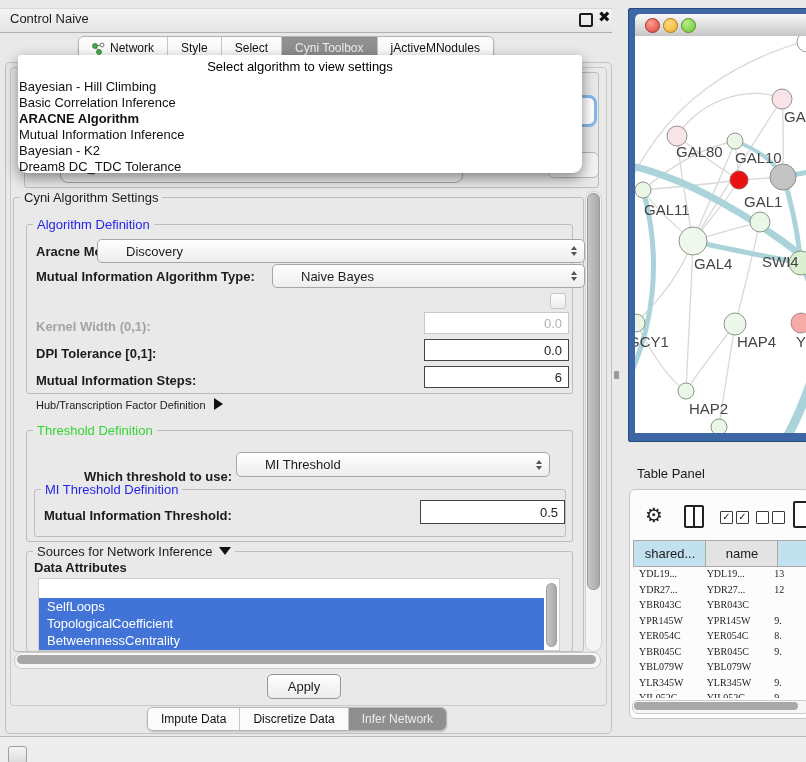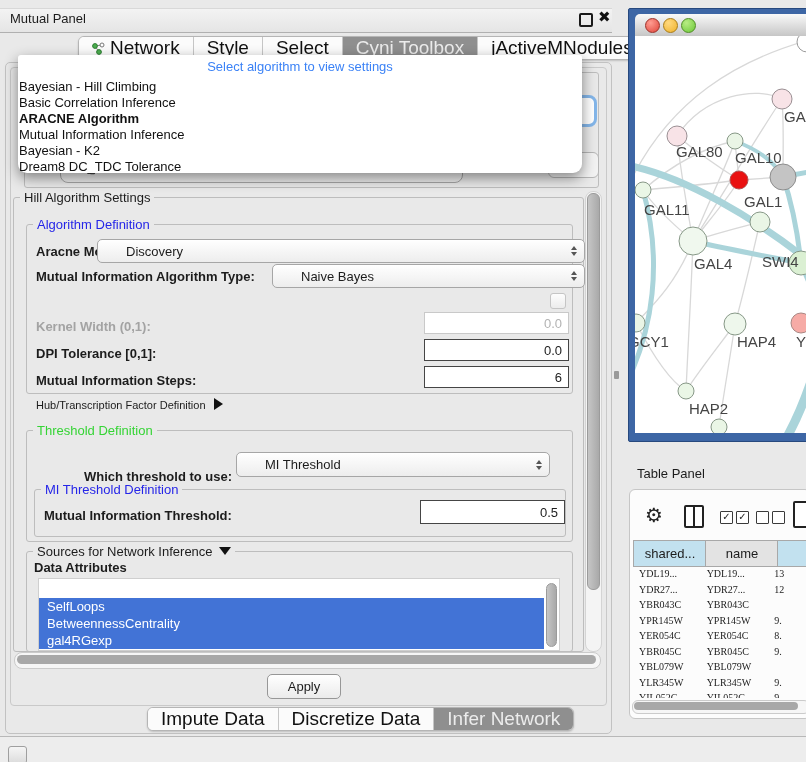--- a/index.html
+++ b/index.html
@@ -8,21 +8,21 @@
   .abs{position:absolute;}
   
   .cp-header{left:0;top:8px;width:612px;height:23px;background:linear-gradient(#f3f3f3,#e5e5e5);
              border-top:1px solid #d8d8d8;border-bottom:1px solid #b0b0b0;}
   .cp-title{left:10px;top:11px;font-size:13px;}
   .float-btn{left:579px;top:13px;width:10px;height:10px;border:2px solid #1a1a1a;border-radius:2px;}
   .close-btn{left:598px;top:9px;font-size:15px;font-weight:bold;color:#111;line-height:15px;}
   
   .tabbar{display:flex;border:1px solid #b5b5b5;border-radius:6px;overflow:hidden;background:#fbfbfb;
           box-shadow:0 1px 2px rgba(0,0,0,.18);height:22px;}
-  .tab{padding:0 13px;display:flex;align-items:center;gap:5px;font-size:19px;white-space:nowrap;
+  .tab{padding:0 13px;display:flex;align-items:center;gap:5px;font-size:12px;white-space:nowrap;
        background:#fbfbfb;border-right:1px solid #c6c6c6;color:#111;}
   .tab:last-child{border-right:none;}
   .tab.active{background:#8f8f8f;color:#ececec;}
   
   .panel-outer{left:5px;top:62px;width:605px;height:670px;border:1px solid #c2c2c2;border-radius:5px;}
   .panel-inner{left:10px;top:67px;width:595px;height:637px;border:1px solid #c9c9c9;border-radius:4px;}
   .grp{position:absolute;border:1px solid #bdbdbd;border-radius:3px;}
   .glabel{position:absolute;top:-8px;left:6px;background:#e9e9e9;padding:0 4px;font-size:13px;line-height:15px;white-space:nowrap;}
   .flabel{position:absolute;font-weight:bold;font-size:13px;white-space:nowrap;}
   .dimlabel{color:#a3a3a3;}
@@ -38,21 +38,21 @@
   .tfield.disabled{border:1px solid #c9c9c9;color:#b3b3b3;}
   .checkbox{position:absolute;width:14px;height:14px;border:1px solid #c5c5c5;border-radius:3px;
             background:linear-gradient(#fdfdfd,#ececec);}
   .tri-right{display:inline-block;width:0;height:0;border-top:6px solid transparent;border-bottom:6px solid transparent;
              border-left:9px solid #111;margin-left:8px;vertical-align:-1px;}
   .tri-down{display:inline-block;width:0;height:0;border-left:6px solid transparent;border-right:6px solid transparent;
             border-top:8px solid #111;margin-left:6px;vertical-align:1px;}
   
   .popup{left:18px;top:55px;width:564px;height:118px;background:#fff;border-radius:3px 3px 9px 9px;
          box-shadow:0 5px 14px rgba(0,0,0,.45);z-index:40;}
-  .popup .prompt{text-align:center;color:#3b82f6;font-size:13px;padding-top:4px;height:20px;}
+  .popup .prompt{text-align:center;color:#000000;font-size:13px;padding-top:4px;height:20px;}
   .popup .pitem{height:16px;line-height:16px;padding-left:1px;font-size:13px;color:#111;}
   .popup .pitem.sel{font-weight:bold;}
   
   .sb-track-v{position:absolute;background:#f4f4f4;border:1px solid #d4d4d4;border-radius:8px;}
   .sb-thumb{position:absolute;background:linear-gradient(90deg,#c6c6c6,#a9a9a9);border:1px solid #9b9b9b;border-radius:6px;}
   .sb-track-h{position:absolute;background:#f6f6f6;border:1px solid #cbcbcb;border-radius:8px;}
   .sb-thumb-h{position:absolute;background:#a8a8a8;border-radius:5px;}
   
   .attr-list{position:absolute;left:38px;top:578px;width:520px;height:71px;background:#fff;
              border:1px solid #cfcfcf;overflow:hidden;}
@@ -83,21 +83,21 @@
       font-size:10px;line-height:10px;text-align:center;color:#222;}
   .icon-page{left:793px;top:501px;width:18px;height:23px;border:2px solid #222;border-radius:2px;background:#fff;}
   svg text{font-family:"Liberation Sans","DejaVu Sans",sans-serif;}
 </style>
 </head>
 <body>
 
 <div id="root">
 
   <div class="abs cp-header"></div>
-  <div class="abs cp-title">Mutual Panel</div>
+  <div class="abs cp-title">Control Naive</div>
   <div class="abs float-btn"></div>
   <div class="abs close-btn">✖</div>
 
   <div class="abs" style="left:78px;top:36px;" id="top-tabs">
       <div class="tabbar">
         <div class="tab">
           <svg width="13" height="13">
             <line x1="3" y1="4" x2="10" y2="3" stroke="#888" stroke-width="1"></line>
             <line x1="3" y1="4" x2="7" y2="10" stroke="#888" stroke-width="1"></line>
             <circle cx="3" cy="4" r="2.4" fill="#4caf50" stroke="#2e7d32"></circle>
@@ -137,21 +137,21 @@
         <div class="pitem">Bayesian - Hill Climbing</div>
         <div class="pitem">Basic Correlation Inference</div>
         <div class="pitem sel">ARACNE Algorithm</div>
         <div class="pitem">Mutual Information Inference</div>
         <div class="pitem">Bayesian - K2</div>
         <div class="pitem">Dream8 DC_TDC Tolerance</div>
       </div>
   </div>
 
   <div class="grp" style="left:13px;top:197px;width:569px;height:453px;">
-    <span class="glabel">Hill Algorithm Settings</span>
+    <span class="glabel">Cyni Algorithm Settings</span>
   </div>
 
   <div class="sb-track-v" style="left:585px;top:191px;width:15px;height:459px;"></div>
   <div class="sb-thumb" style="left:587px;top:193px;width:11px;height:395px;"></div>
 
   <div class="grp" style="left:26px;top:224px;width:545px;height:168px;">
     <span class="glabel" style="color:#2525e8;">Algorithm Definition</span>
   </div>
   <span class="flabel" style="left:36px;top:244px;">Aracne Mode:</span>
   <div class="combo" style="left:97px;top:239px;width:458px;height:22px;">
@@ -206,20 +206,21 @@
     <span>0.5</span>
   </div>
 
   <div class="grp" style="left:26px;top:551px;width:545px;height:99px;">
     <span class="glabel"><span>Sources for Network Inference</span><span class="tri-down"></span></span>
   </div>
   <span class="flabel" style="left:34px;top:560px;">Data Attributes</span>
   <div class="attr-list">
     <div id="attr-items" style="padding-top:3px;margin-top:16px;">
         <div class="attr-item" style="background: rgb(66, 115, 214);">SelfLoops</div>
+        <div class="attr-item" style="background: rgb(66, 115, 214);">TopologicalCoefficient</div>
         <div class="attr-item" style="background: rgb(66, 115, 214);">BetweennessCentrality</div>
         <div class="attr-item" style="background: rgb(66, 115, 214);">gal4RGexp</div>
       </div>
   </div>
   <div class="sb-thumb" style="left:546px;top:583px;width:9px;height:62px;"></div>
 
   <div class="sb-track-h" style="left:14px;top:652px;width:585px;height:15px;"></div>
   <div class="sb-thumb-h" style="left:17px;top:655px;width:579px;height:9px;"></div>
 
   <div class="btn" style="left:267px;top:674px;width:72px;height:23px;">

